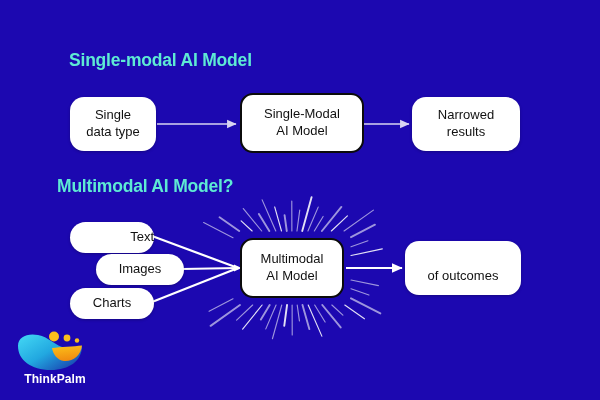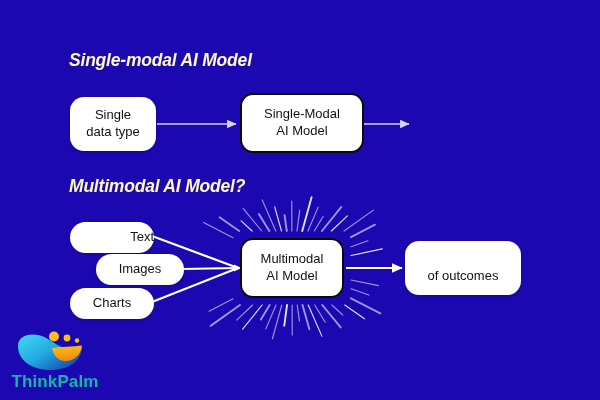--- a/index.html
+++ b/index.html
@@ -17,29 +17,28 @@
     position: relative;
     width: 600px;
     height: 400px;
     background: #1c08b0;
     overflow: hidden;
   }
 
   
   .heading {
     position: absolute;
-    color: #fef9c3;
+    color: #5eead4;
     font-weight: bold;
     font-size: 17.5px;
     letter-spacing: -0.2px;
     white-space: nowrap;
-    font-style: italic;
   }
   #heading-single { left: 69px; top: 50px; }
-  #heading-multi  { left: 69px; top: 176px; }
+  #heading-multi  { left: 57px; top: 176px; }
 
   
   .node {
     position: absolute;
     background: #ffffff;
     color: #111111;
     display: flex;
     align-items: center;
     justify-content: center;
     text-align: center;
@@ -100,22 +99,22 @@
     top: 0px;
     width: 68px;
     height: 42px;
   }
   #logo-text {
     position: absolute;
     left: 0px;
     top: 42px;
     width: 94px;
     text-align: center;
-    color: #14b8a6;
-    font-size: 17px;
+    color: #ffffff;
+    font-size: 12px;
     font-weight: bold;
     letter-spacing: 0.1px;
   }
 </style>
 </head>
 <body>
 
 <div id="canvas">
 
   <svg id="layer-burst" class="layer" viewBox="0 0 600 400">
@@ -191,20 +190,26 @@
     </div>
   </div>
 
   <div class="node hard" id="node-single-model">
     <div>
       <span>Single-Modal</span><br>
       <span>AI Model</span>
     </div>
   </div>
 
+  <div class="node soft" id="node-narrowed">
+    <div>
+      <span>Narrowed</span><br>
+      <span>results</span>
+    </div>
+  </div>
 
   <div class="heading" id="heading-multi">Multimodal AI Model?</div>
 
   <div class="node pill" id="node-text">
     <span>Text</span>
   </div>
 
   <div class="node pill" id="node-charts">
     <span>Charts</span>
   </div>

